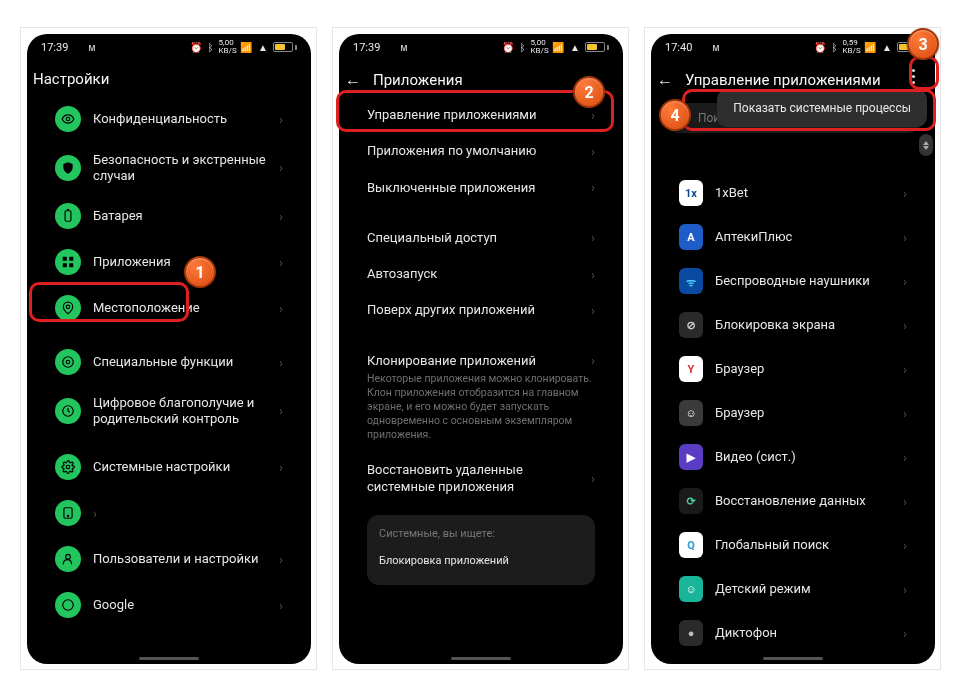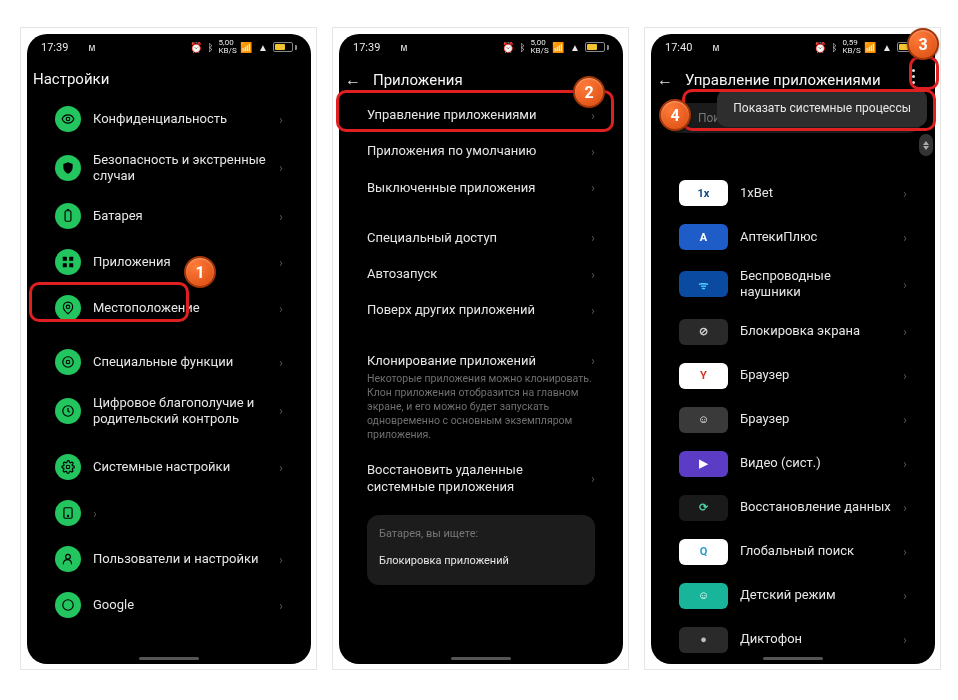--- a/index.html
+++ b/index.html
@@ -27,21 +27,21 @@
 
   .list { padding: 0 16px; }
   .row { display: flex; align-items: center; padding: 10px 12px; gap: 12px; position: relative; }
   .row .txt { flex: 1; color: #e6e6e6; font-size: 13px; line-height: 1.25; }
   .chev { color: #555; font-size: 13px; }
   .row.twoline .txt { line-height: 1.2; }
   .sep { height: 8px; }
 
   .icon-circle { width: 26px; height: 26px; border-radius: 50%; background: #22c55e; display: flex; align-items: center; justify-content: center; color: #000; font-size: 12px; flex-shrink: 0; }
   .icon-circle svg { width: 14px; height: 14px; }
-  .app-square { width: 49px; height: 26px; border-radius: 6px; display: flex; align-items: center; justify-content: center; font-size: 12px; flex-shrink: 0; color: #fff; text-align: right; }
+  .app-square { width: 24px; height: 26px; border-radius: 6px; display: flex; align-items: center; justify-content: center; font-size: 12px; flex-shrink: 0; color: #fff; text-align: right; }
 
   .card { margin: 10px 12px; background: #1c1c1c; border-radius: 12px; padding: 12px; }
   .card .hint { color: #777; font-size: 11px; margin-bottom: 8px; }
   .card .item { color: #e6e6e6; font-size: 11px; padding: 6px 0; }
 
   .section-head { padding: 10px 12px 4px 12px; color: #e6e6e6; font-size: 13px; }
   .section-desc { padding: 0 12px 10px 12px; color: #6f6f6f; font-size: 10.5px; line-height: 1.35; }
 
   .highlight-box { position: absolute; border: 3px solid #e02020; border-radius: 10px; pointer-events: none; }
   .badge { position: absolute; width: 32px; height: 32px; border-radius: 50%; background: radial-gradient(circle at 35% 30%, #ff7b3a, #d84a0e); border: 2px solid #a23608; display: flex; align-items: center; justify-content: center; color: #fff; font-weight: bold; font-size: 16px; box-shadow: 0 1px 2px rgba(0,0,0,.5), inset 0 1px 2px rgba(255,255,255,.4); z-index: 10; }
@@ -260,21 +260,21 @@
             <span style="flex:1">Клонирование приложений</span>
             <span class="chev" style="margin-left:8px">›</span>
           </div>
         </div>
         <div class="section-desc">Некоторые приложения можно клонировать. Клон приложения отобразится на главном экране, и его можно будет запускать одновременно с основным экземпляром приложения.</div>
         <div class="row">
           <span class="txt">Восстановить удаленные системные приложения</span>
           <span class="chev">›</span>
         </div>
         <div class="card">
-          <div class="hint">Батарея, вы ищете:</div>
+          <div class="hint">Системные, вы ищете:</div>
           <div class="item">Блокировка приложений</div>
         </div>
       </div>
     <div class="home-ind"></div>
   </div>
 </div>
 
 <div class="frame">
   <div class="phone">
     <div class="status-bar">

